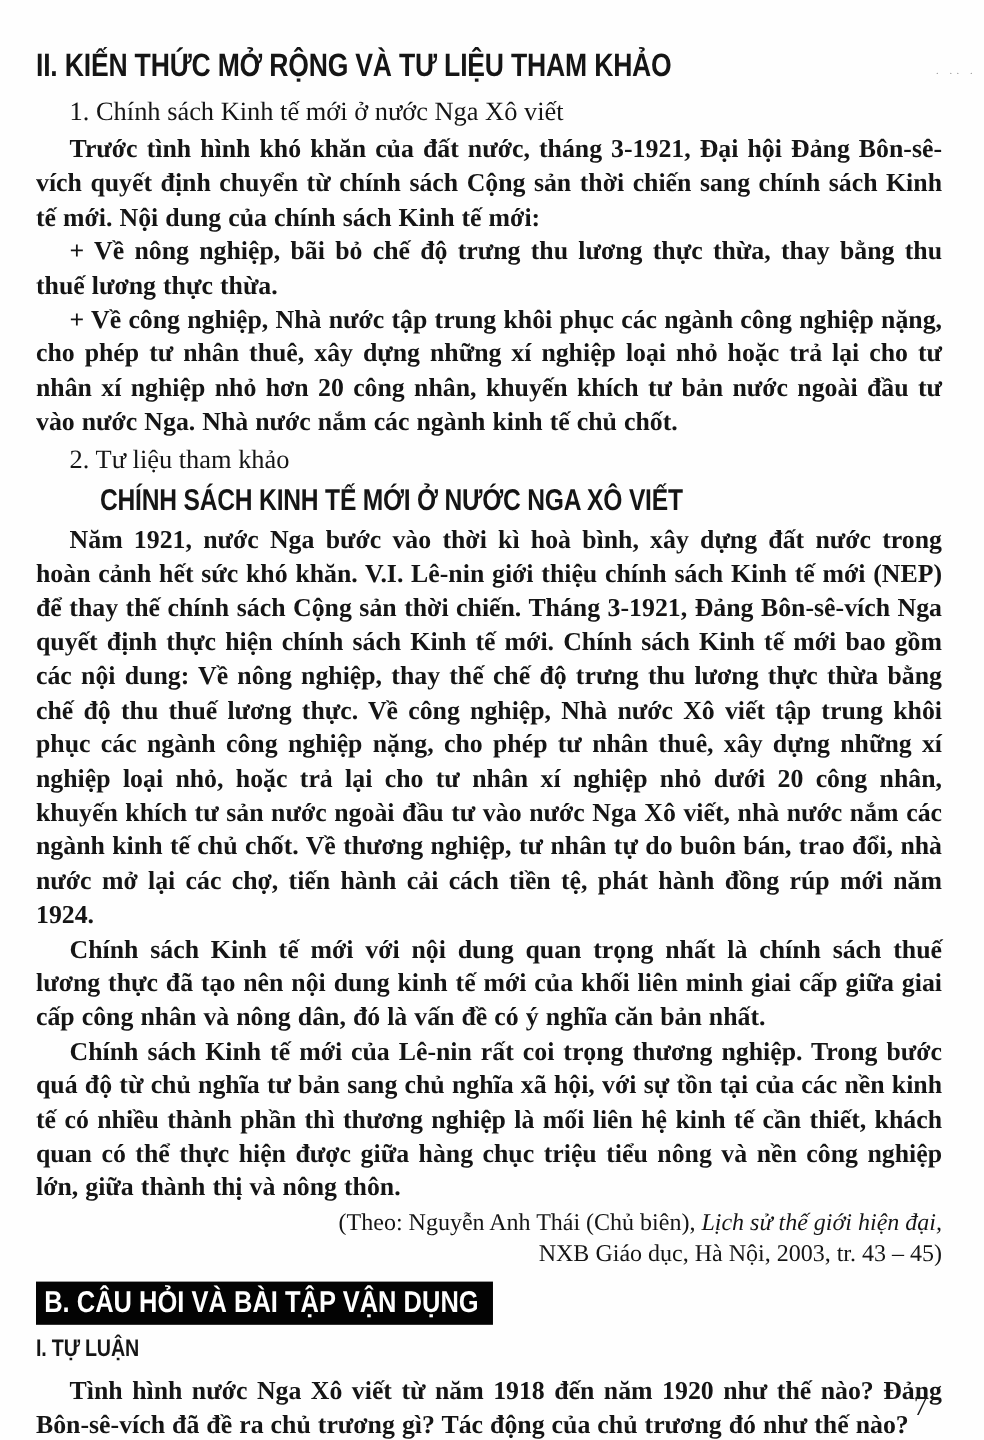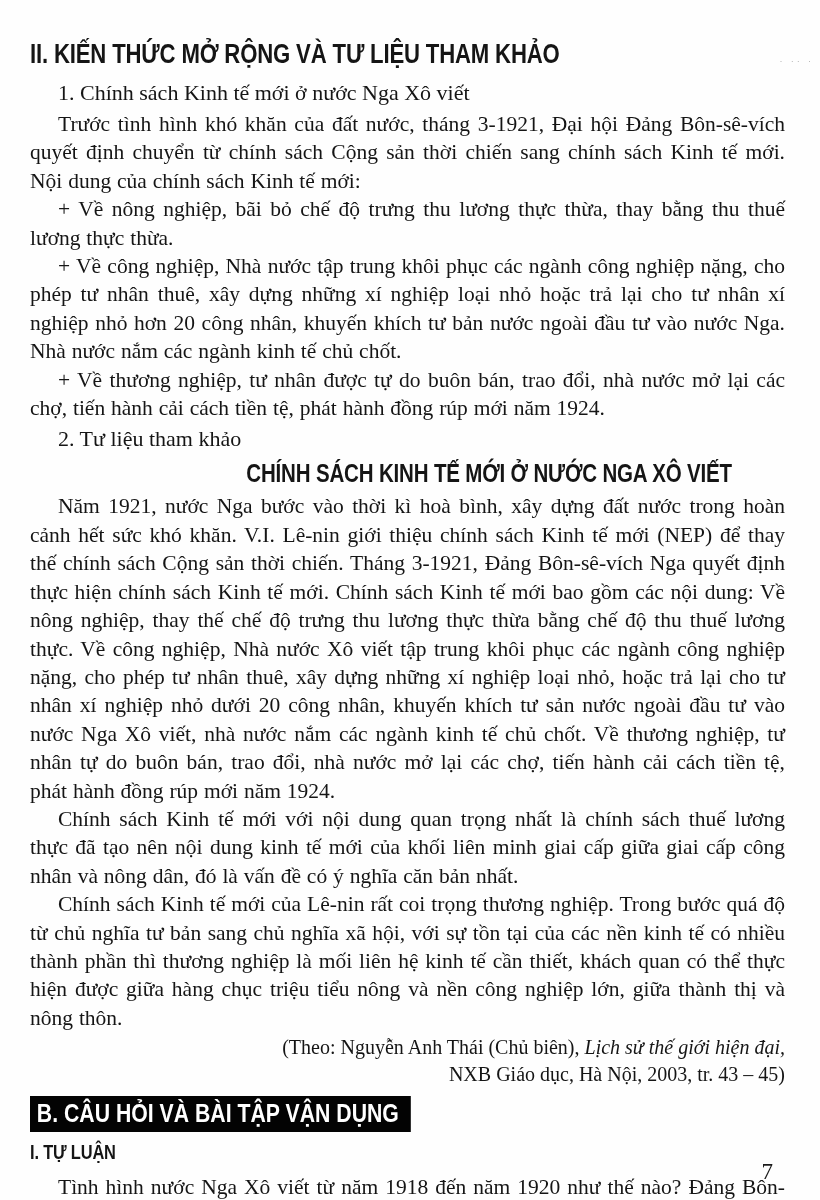--- a/index.html
+++ b/index.html
@@ -38,23 +38,24 @@
     margin: 3px 0 3px 28px;
     line-height: 28px;
   }
   .para {
     font-size: 21.5px;
     line-height: 28.4px;
     text-align: justify;
     text-indent: 28px;
     margin: 0;
     word-spacing: 0.5px;
+    font-weight: bold;
   }
   .ref-title-row {
-    text-align: right;
+    text-align: left;
     font-size: 25px;
     line-height: 30px;
     margin: 5px 0 4px 0;
   }
   .ref-title-row .cond { transform-origin: 50% 55%; }
   .citation {
     text-align: right;
     font-size: 20px;
     line-height: 26.5px;
     margin: 2px 0 0 0;
@@ -104,21 +105,20 @@
   <div class="sec-heading sans">
     <span class="cond">II. KIẾN THỨC MỞ RỘNG VÀ TƯ LIỆU THAM KHẢO</span>
   </div>
 
   <div class="sub-heading">1. Chính sách Kinh tế mới ở nước Nga Xô viết</div>
 
   <p class="para">Trước tình hình khó khăn của đất nước, tháng 3-1921, Đại hội Đảng Bôn-sê-vích quyết định chuyển từ chính sách Cộng sản thời chiến sang chính sách Kinh tế mới. Nội dung của chính sách Kinh tế mới:</p>
 
   <p class="para">+ Về nông nghiệp, bãi bỏ chế độ trưng thu lương thực thừa, thay bằng thu thuế lương thực thừa.</p>
   <p class="para">+ Về công nghiệp, Nhà nước tập trung khôi phục các ngành công nghiệp nặng, cho phép tư nhân thuê, xây dựng những xí nghiệp loại nhỏ hoặc trả lại cho tư nhân xí nghiệp nhỏ hơn 20 công nhân, khuyến khích tư bản nước ngoài đầu tư vào nước Nga. Nhà nước nắm các ngành kinh tế chủ chốt.</p>
-  <p class="para">+ Về thương nghiệp, tư nhân được tự do buôn bán, trao đổi, nhà nước mở lại các chợ, tiến hành cải cách tiền tệ, phát hành đồng rúp mới năm 1924.</p>
 
   <div class="sub-heading">2. Tư liệu tham khảo</div>
 
   <div class="ref-title-row sans">
     <span class="cond">CHÍNH SÁCH KINH TẾ MỚI Ở NƯỚC NGA XÔ VIẾT</span>
   </div>
 
   <p class="para">Năm 1921, nước Nga bước vào thời kì hoà bình, xây dựng đất nước trong hoàn cảnh hết sức khó khăn. V.I. Lê-nin giới thiệu chính sách Kinh tế mới (NEP) để thay thế chính sách Cộng sản thời chiến. Tháng 3-1921, Đảng Bôn-sê-vích Nga quyết định thực hiện chính sách Kinh tế mới. Chính sách Kinh tế mới bao gồm các nội dung: Về nông nghiệp, thay thế chế độ trưng thu lương thực thừa bằng chế độ thu thuế lương thực. Về công nghiệp, Nhà nước Xô viết tập trung khôi phục các ngành công nghiệp nặng, cho phép tư nhân thuê, xây dựng những xí nghiệp loại nhỏ, hoặc trả lại cho tư nhân xí nghiệp nhỏ dưới 20 công nhân, khuyến khích tư sản nước ngoài đầu tư vào nước Nga Xô viết, nhà nước nắm các ngành kinh tế chủ chốt. Về thương nghiệp, tư nhân tự do buôn bán, trao đổi, nhà nước mở lại các chợ, tiến hành cải cách tiền tệ, phát hành đồng rúp mới năm 1924.</p>
   <p class="para">Chính sách Kinh tế mới với nội dung quan trọng nhất là chính sách thuế lương thực đã tạo nên nội dung kinh tế mới của khối liên minh giai cấp giữa giai cấp công nhân và nông dân, đó là vấn đề có ý nghĩa căn bản nhất.</p>
   <p class="para">Chính sách Kinh tế mới của Lê-nin rất coi trọng thương nghiệp. Trong bước quá độ từ chủ nghĩa tư bản sang chủ nghĩa xã hội, với sự tồn tại của các nền kinh tế có nhiều thành phần thì thương nghiệp là mối liên hệ kinh tế cần thiết, khách quan có thể thực hiện được giữa hàng chục triệu tiểu nông và nền công nghiệp lớn, giữa thành thị và nông thôn.</p>

